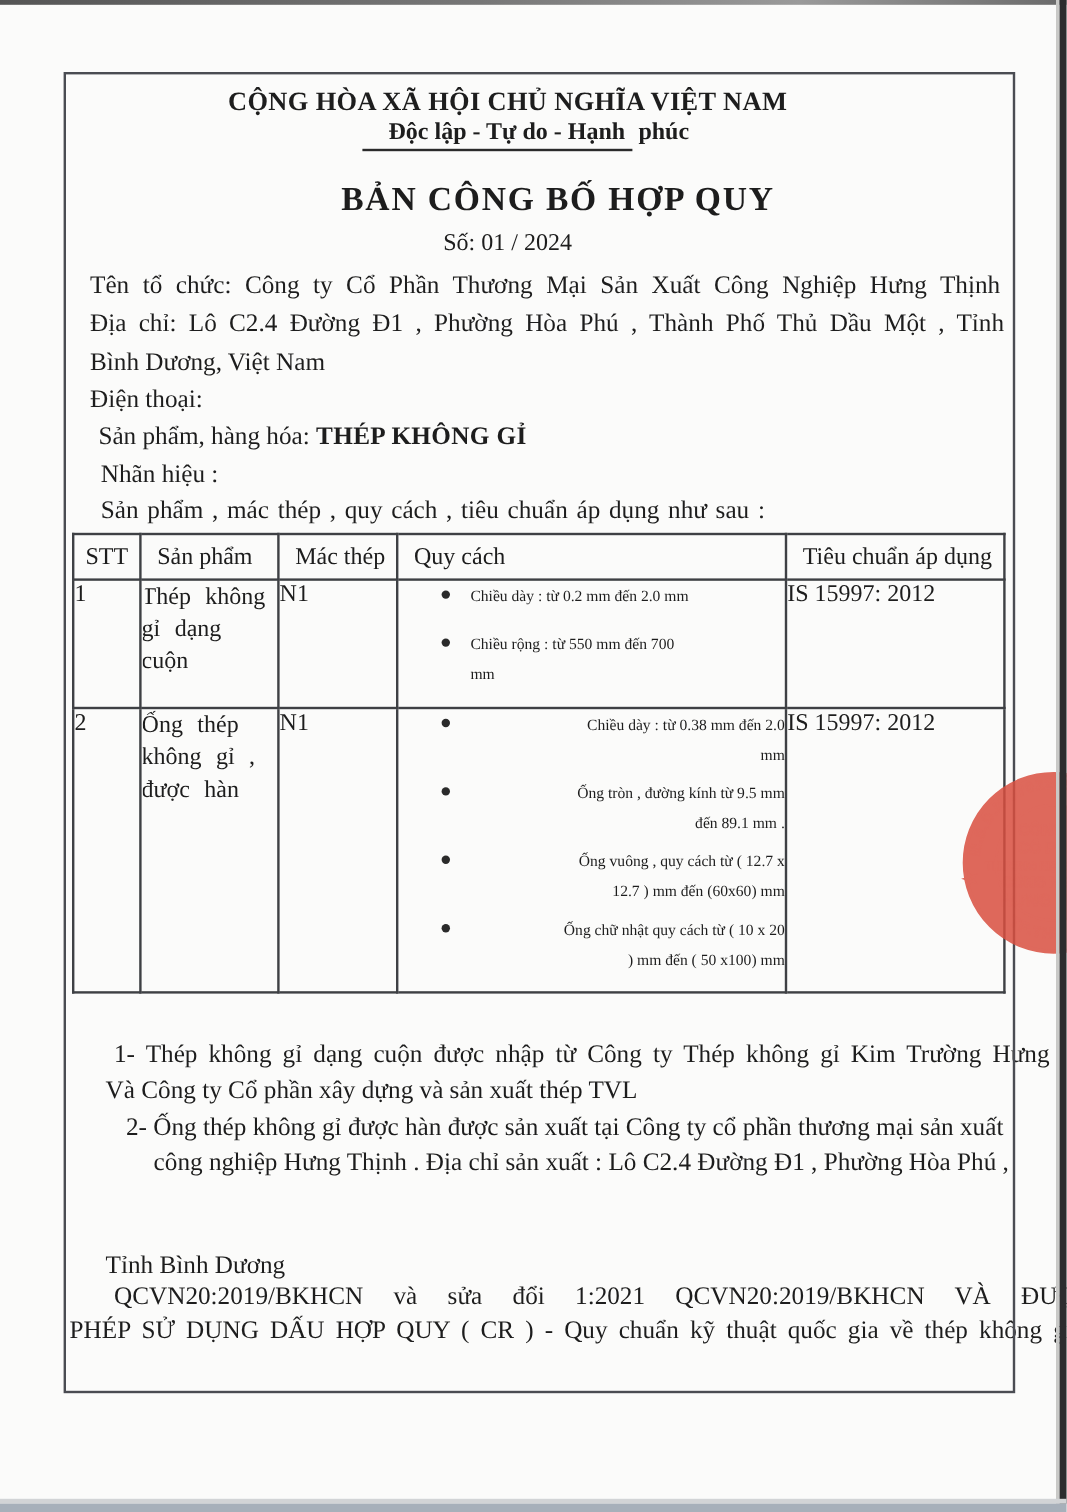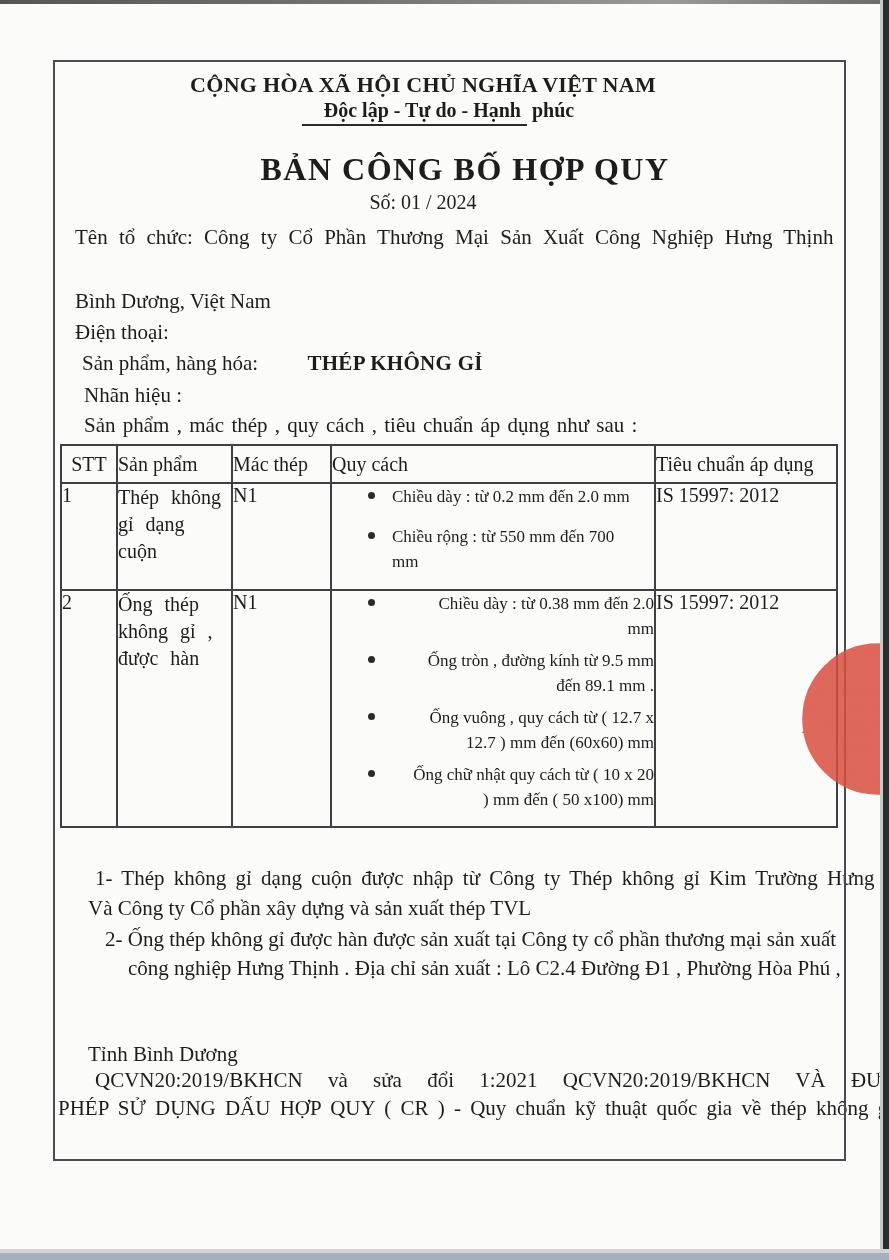--- a/index.html
+++ b/index.html
@@ -14,78 +14,79 @@
   .edge-bottom{position:absolute;left:0;top:1253px;width:100%;height:7px;background:#a7b0ba;z-index:41;}
   
   .page-border{position:absolute;left:53px;top:60px;width:789px;height:1097px;
                border:2px solid #4a4c52;z-index:1;}
   
   .hline{position:absolute;left:53px;width:740px;text-align:center;white-space:nowrap;}
   .h1{top:72px;font-size:22px;font-weight:bold;letter-spacing:.3px;}
   .h2{top:99px;left:53px;width:770px;font-size:20px;font-weight:bold;}
   .h2 .underl{border-bottom:2px solid #2b2b2b;padding:0 6px 3px 22px;}
   .h2 .tail{margin-left:5px;}
-  .title{top:151px;left:85px;width:760px;font-size:32px;font-weight:bold;letter-spacing:1.5px;}
+  .title{top:151px;left:85px;width:760px;font-size:28px;font-weight:bold;letter-spacing:1.5px;}
   .num{top:191px;font-size:20px;}
   
   .ln{position:absolute;white-space:nowrap;font-size:21px;}
   #ln-org{left:75px;top:225px;word-spacing:6px;}
   #ln-addr1{left:75px;top:257px;word-spacing:5px;}
   #ln-addr2{left:75px;top:289px;}
   #ln-phone{left:75px;top:320px;}
   #ln-prod{left:82px;top:351px;}
-  #ln-prod .bold{font-weight:bold;letter-spacing:.3px;margin-left:44px;}
+  #ln-prod .bold{font-weight:bold;letter-spacing:.3px;}
   #ln-brand{left:84px;top:383px;}
   #ln-intro{left:84px;top:413px;word-spacing:2px;}
   
   #n1a{left:95px;top:866px;word-spacing:4px;}
   #n1b{left:88px;top:896px;}
   #n2a{left:95px;top:927px;margin-left:10px;}
   #n2b{left:128px;top:956px;}
   #n2c{left:122px;top:984px;}
   #n3{left:88px;top:1042px;}
   #n4{left:88px;top:1040px;}
   #n5a{left:95px;top:1068px;word-spacing:20px;}
   #n5b{left:58px;top:1096px;word-spacing:4px;}
   
   table.spec{position:absolute;left:60px;top:444px;width:778px;border-collapse:collapse;
              table-layout:fixed;z-index:2;font-size:20px;}
   table.spec th,table.spec td{border:2px solid #3e4044;vertical-align:top;font-weight:normal;
              text-align:left;padding:0;overflow:hidden;}
   tr.tr-h{height:38px;}
   tr.tr-1{height:102px;}
   tr.tr-2{height:237px;}
-  table.spec th{vertical-align:middle;}
+  table.spec th{vertical-align:middle;padding-left:13px;}
   table.spec th.c-stt{text-align:center;padding-left:0;}
   td.c-stt{text-align:center;padding-top:12px;}
-  td.c-sp{padding:12px 6px 0 13px;line-height:27px;word-spacing:7px;}
+  td.c-sp{padding:12px 6px 0 13px;line-height:27px;word-spacing:7px;border-radius:14px;}
   td.c-mt{text-align:center;padding-top:12px;}
   td.c-qc{padding-top:13px;}
   td.c-tc{padding:12px 4px 0 13px;}
-  .bullet{position:relative;padding-left:60px;font-size:17px;line-height:25px;white-space:nowrap;}
+  .bullet{position:relative;padding-left:60px;font-size:13px;line-height:25px;white-space:nowrap;}
   .tr-1 .bullet{margin-bottom:15px;}
   .tr-2 .bullet{margin-bottom:7px;text-align:right;}
   .dot{position:absolute;left:36px;top:8px;width:7px;height:7px;border-radius:50%;background:#2a2a2a;}
   
   .stamp{position:absolute;left:795px;top:636px;z-index:30;opacity:.85;}
   .stamp text{font-family:"Liberation Sans", sans-serif;font-weight:bold;}
 </style>
 </head>
 <body>
 
 <div class="canvas">
 
   <div class="page-border"></div>
 
   <div class="hline h1">CỘNG HÒA XÃ HỘI CHỦ NGHĨA VIỆT NAM</div>
   <div class="hline h2"><span class="underl">Độc lập - Tự do - Hạnh</span><span class="tail">phúc</span></div>
   <div class="hline title">BẢN CÔNG BỐ HỢP QUY</div>
   <div class="hline num">Số: 01 / 2024</div>
 
   <div class="ln" id="ln-org">Tên tổ chức: Công ty Cổ Phần Thương Mại Sản Xuất Công Nghiệp Hưng Thịnh</div>
+  <div class="ln" id="ln-addr1">Địa chỉ: Lô C2.4 Đường Đ1 , Phường Hòa Phú , Thành Phố Thủ Dầu Một , Tỉnh</div>
   <div class="ln" id="ln-addr2">Bình Dương, Việt Nam</div>
   <div class="ln" id="ln-phone">Điện thoại:</div>
   <div class="ln" id="ln-prod"><span>Sản phẩm, hàng hóa: </span><span class="bold">THÉP KHÔNG GỈ</span></div>
   <div class="ln" id="ln-brand">Nhãn hiệu :</div>
   <div class="ln" id="ln-intro">Sản phẩm , mác thép , quy cách , tiêu chuẩn áp dụng như sau :</div>
 
   <table class="spec" id="spec-table">
       <colgroup>
         <col style="width: 56px;">
         <col style="width: 115px;">

